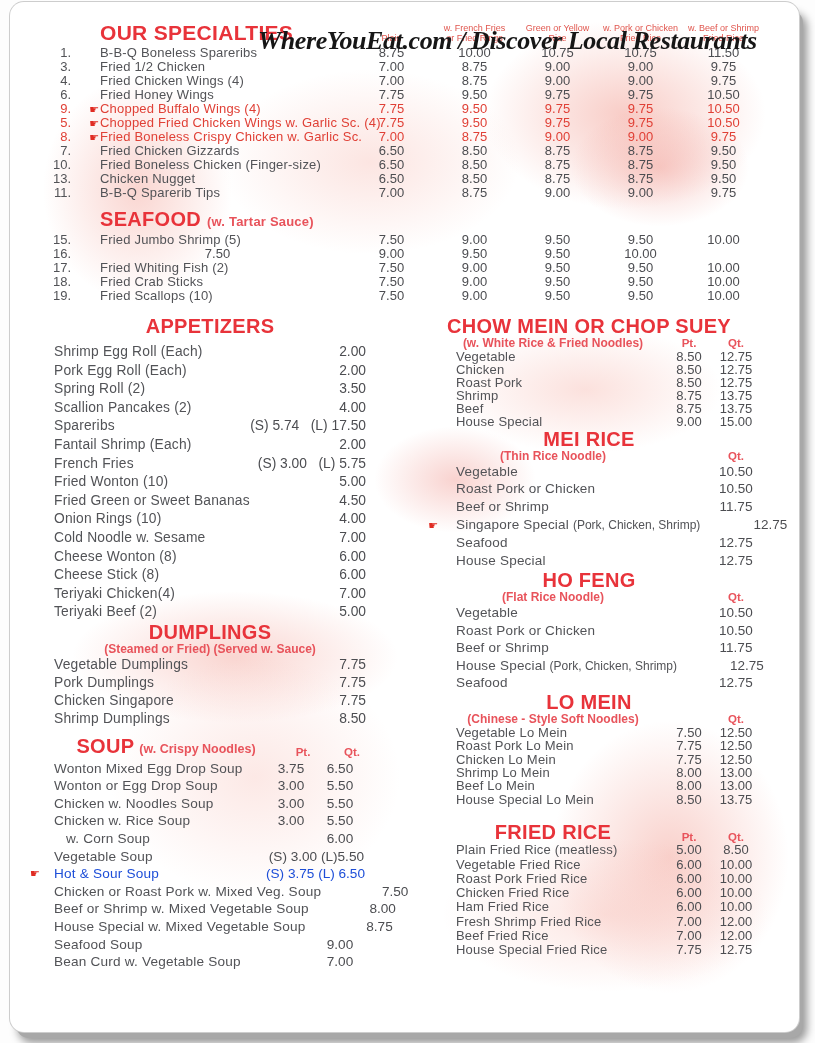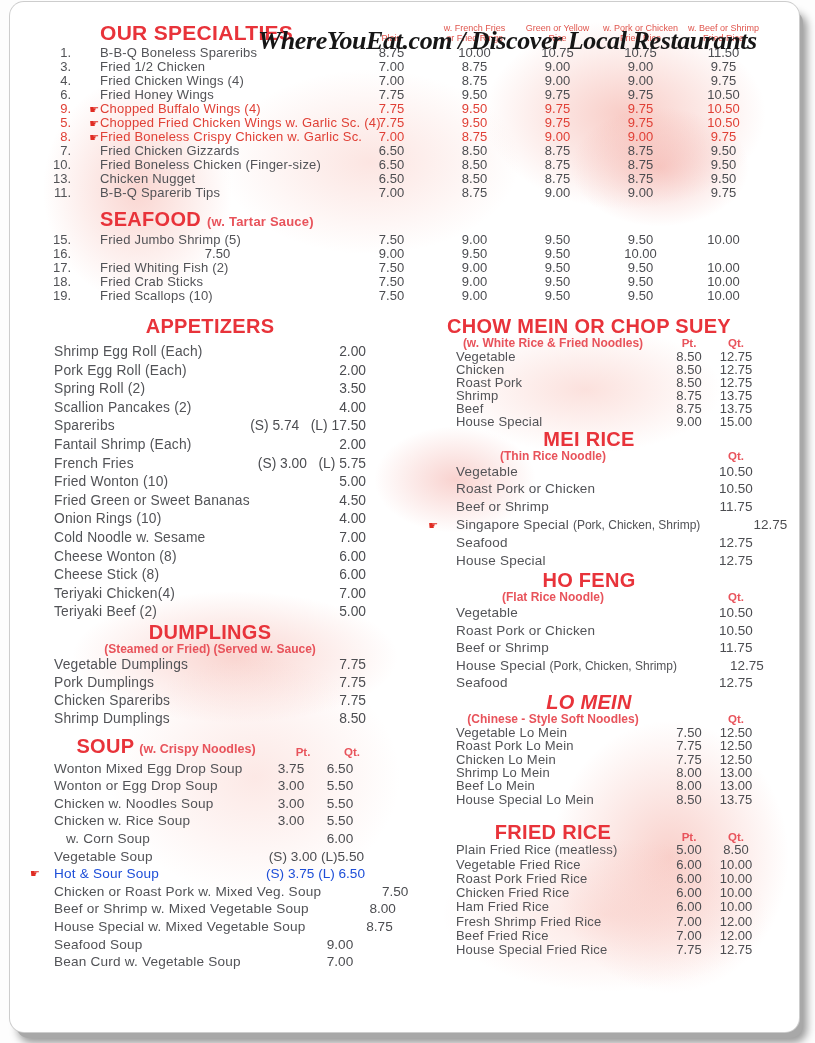--- a/index.html
+++ b/index.html
@@ -76,21 +76,21 @@
   .r-row{display:grid;grid-template-columns:22px 1fr 46px 48px;font-size:13px;color:#525357;}
   .r-row .hcell{text-align:right;padding-right:2px;}
   .r-row .nm{padding-left:16px;white-space:nowrap;letter-spacing:.2px;}
   .r-row .note{font-size:12px;letter-spacing:0;}
   .r-row .pc{text-align:center;color:#4c4d51;}
   .rows-cm .r-row{height:13.1px;line-height:13.1px;}
   .rows-mf .r-row{height:17.9px;line-height:17.9px;font-size:13.5px;}
   .rows-hf .r-row{height:17.6px;line-height:17.6px;font-size:13.5px;}
   .rows-lm .r-row{height:13.4px;line-height:13.4px;}
   .rows-fr .r-row{height:14.3px;line-height:14.3px;}
-  .mt7{margin-top:7px;} .mt10{margin-top:10px;} .mt8{margin-top:8px;font-style:italic;} .mt16{margin-top:16px;}
+  .mt7{margin-top:7px;} .mt10{margin-top:10px;} .mt8{margin-top:8px;} .mt16{margin-top:16px;}
 </style>
 </head>
 <body>
 
 <div class="page">
 
   <div class="blob" style="left:455px;top:5px;width:320px;height:215px;background:radial-gradient(closest-side,rgba(243,163,152,.55),rgba(243,163,152,0) 88%);"></div>
   <div class="blob" style="left:545px;top:95px;width:210px;height:140px;background:radial-gradient(closest-side,rgba(238,140,130,.4),rgba(238,140,130,0) 85%);"></div>
   <div class="blob" style="left:20px;top:60px;width:215px;height:255px;background:radial-gradient(closest-side,rgba(243,163,152,.45),rgba(243,163,152,0) 88%);"></div>
   <div class="blob" style="left:190px;top:55px;width:340px;height:210px;background:radial-gradient(closest-side,rgba(246,180,170,.35),rgba(246,180,170,0) 88%);"></div>
@@ -363,21 +363,21 @@
       <div id="rows-dumplings">
           <div class="app-row dump-row">
             <span class="nm">Vegetable Dumplings</span>
             <span class="pr">7.75</span>
           </div>
           <div class="app-row dump-row">
             <span class="nm">Pork Dumplings</span>
             <span class="pr">7.75</span>
           </div>
           <div class="app-row dump-row">
-            <span class="nm">Chicken Spareribs</span>
+            <span class="nm">Chicken Singapore</span>
             <span class="pr">7.75</span>
           </div>
           <div class="app-row dump-row">
             <span class="nm">Shrimp Dumplings</span>
             <span class="pr">8.50</span>
           </div>
         </div>
 
       <div class="soup-title-row">
         <div class="soup-title-inline">

